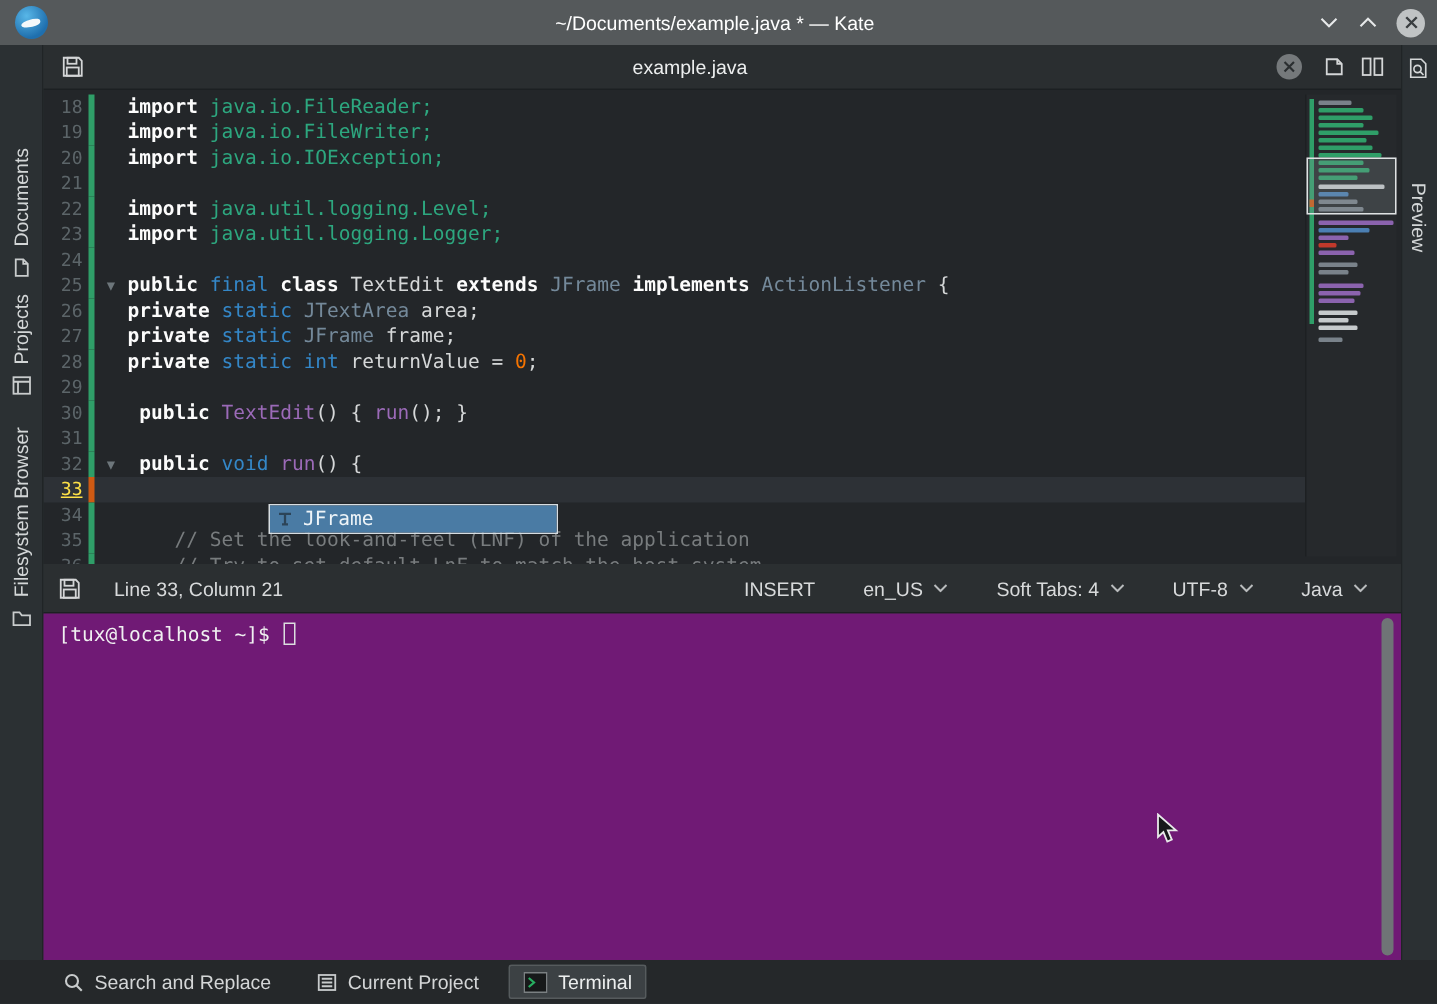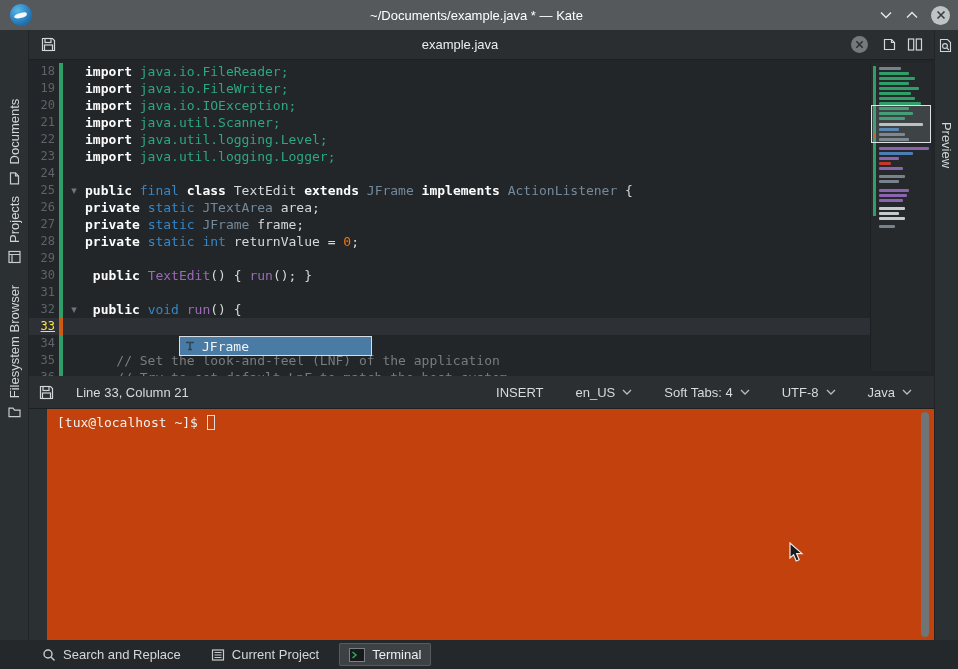--- a/index.html
+++ b/index.html
@@ -77,21 +77,21 @@
   .mm-viewport { position:absolute; left:0; width:100%; background:rgba(150,160,165,0.22); border:1px solid #dfe2e3; }
 
   
   .statusbar { height:33px; background:#2b2f31; display:flex; align-items:center; padding:0 10px; gap:8px; flex:0 0 auto; border-bottom:1px solid #1c2022; color:#d8dadb; }
   .statusbar .pos { margin-left:14px; }
   .statusbar .spacer { flex:1; }
   .sb-item { display:flex; align-items:center; gap:7px; padding:0 12px; }
   .sb-item svg { stroke:#b9bcbd; }
 
   
-  .terminal { flex:1; background:#c2410c; position:relative; font-family:"DejaVu Sans Mono", monospace; color:#f0f1f1;margin-left:18px; }
+  .terminal { flex:1; background:#701a75; position:relative; font-family:"DejaVu Sans Mono", monospace; color:#f0f1f1; }
   .term-line { padding:6px 10px; white-space:pre; }
   .term-cursor { display:inline-block; width:8px; height:15px; border:1px solid #dcdedf; vertical-align:-3px; margin-left:1px; }
   .term-scrollbar { position:absolute; right:5px; top:3px; bottom:3px; width:8px; background:#6f7476; border-radius:4px; }
 
   
   .bottombar { height:29px; background:#25282a; display:flex; align-items:center; padding:0 0 0 32px; gap:10px; flex:0 0 auto; }
   .btab { display:flex; align-items:center; gap:7px; padding:4px 10px; color:#d4d6d7; border-radius:2px; }
   .btab.active { background:#3c4144; box-shadow:0 0 0 1px #565b5d inset; color:#eceeee; }
   .btab svg { flex:0 0 auto; }
 
@@ -197,21 +197,20 @@
             <div class="code-row">
               <span class="ln">20</span>
               <span class="chmark green"></span>
               <span class="fold"></span>
               <span class="ltext"><span class="tk-kw">import </span><span class="tk-imp">java.io.IOException;</span></span>
             </div>
             <div class="code-row">
               <span class="ln">21</span>
               <span class="chmark green"></span>
               <span class="fold"></span>
-              <span class="ltext"><span class="tk-kw">import </span><span class="tk-imp">java.util.Scanner;</span></span>
             </div>
             <div class="code-row">
               <span class="ln">22</span>
               <span class="chmark green"></span>
               <span class="fold"></span>
               <span class="ltext"><span class="tk-kw">import </span><span class="tk-imp">java.util.logging.Level;</span></span>
             </div>
             <div class="code-row">
               <span class="ln">23</span>
               <span class="chmark green"></span>

